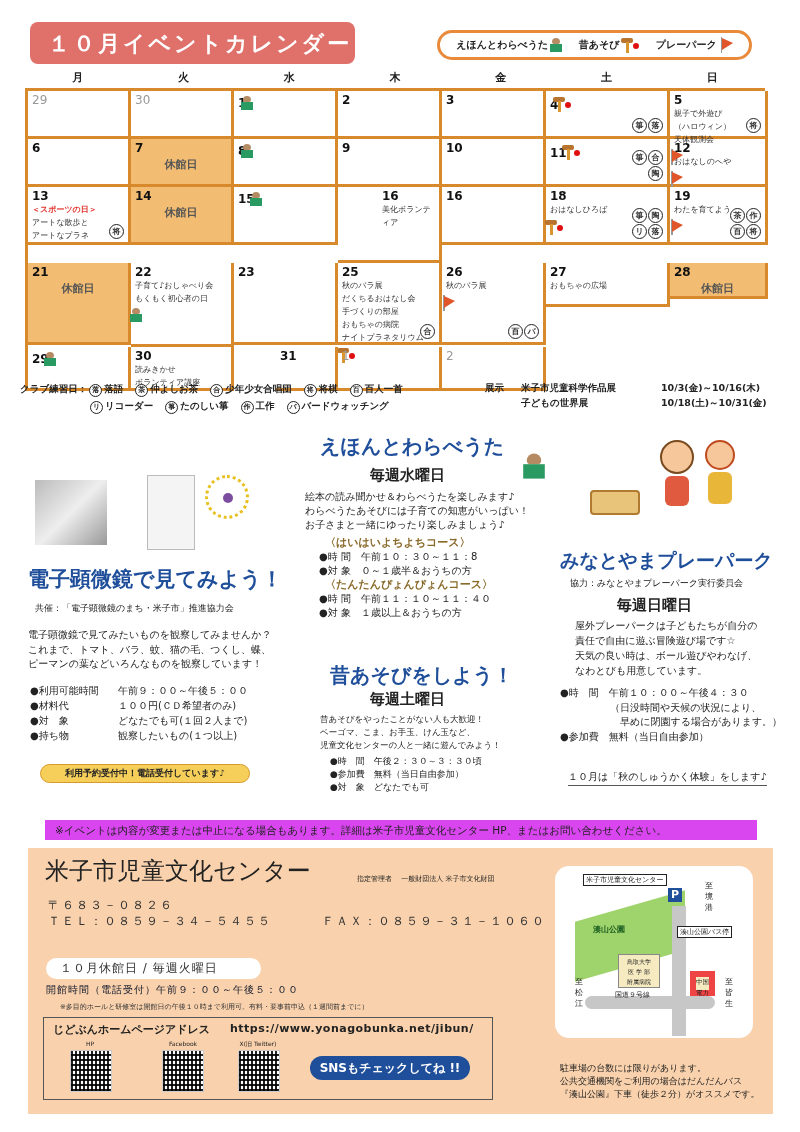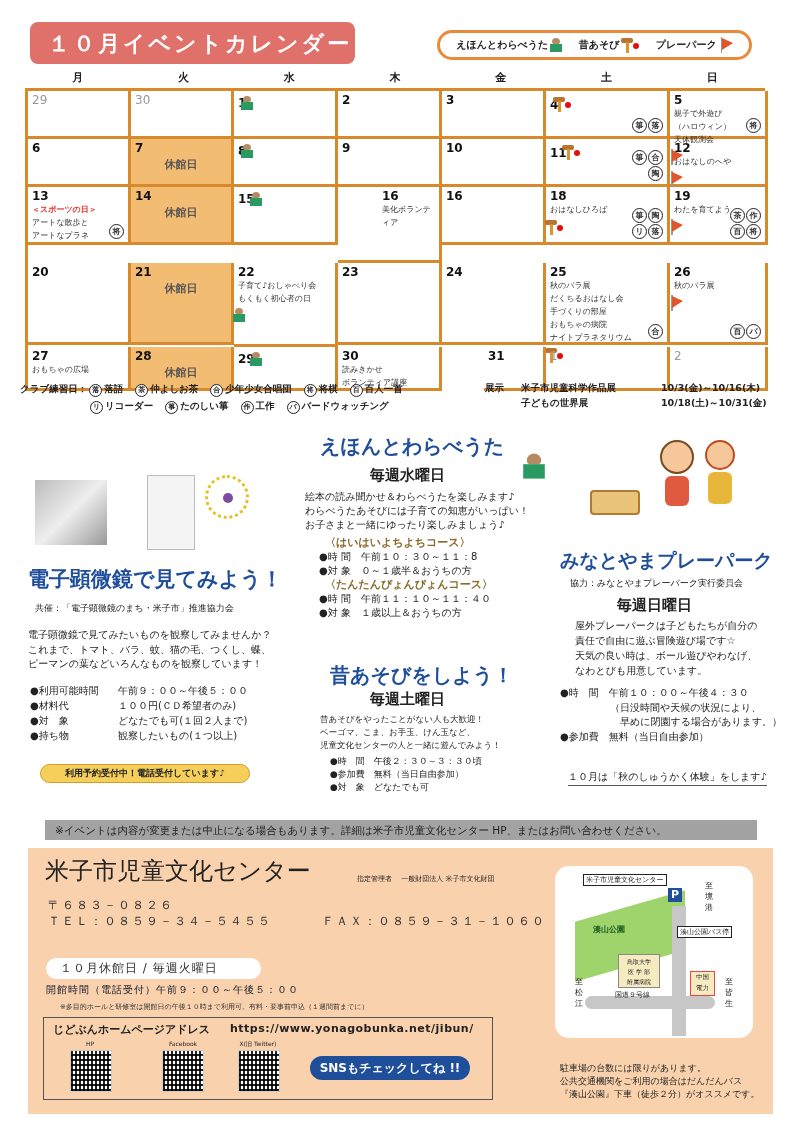--- a/index.html
+++ b/index.html
@@ -60,41 +60,41 @@
 .kid2{position:absolute;left:115px;top:0;width:30px;height:30px;border-radius:50%;background:#f6c79a;border:2px solid #c04a1f}
 .body1{position:absolute;left:75px;top:36px;width:24px;height:30px;background:#e05a40;border-radius:6px}
 .body2{position:absolute;left:118px;top:32px;width:24px;height:32px;background:#e8b73a;border-radius:6px}
 .rings{position:absolute;left:0;top:50px;width:50px;height:25px;border:2px solid #b07a30;border-radius:4px;background:#e8c37a}
 .pp-title{left:560px;top:548px;font-size:19px}
 .pp-coop{left:570px;top:577px;font-size:9px}
 .pp-week{left:617px;top:596px;font-size:15px;font-weight:bold}
 .pp-body{left:575px;top:618px;font-size:10px;line-height:15px}
 .pp-list{left:560px;top:686px;font-size:10px;line-height:14.5px}
 .pp-note{left:568px;top:770px;font-size:10px;border-bottom:1.5px solid #555;padding-bottom:1px}
-.notice{left:45px;top:820px;width:712px;height:20px;background:#a3a3a3;font-size:10.5px;line-height:20px;padding-left:10px}
+.notice{left:45px;top:820px;width:712px;height:20px;background:#d946ef;font-size:10.5px;line-height:20px;padding-left:10px}
 .footer{left:28px;top:848px;width:745px;height:266px;background:#f9d1ac}
 .f-name{left:45px;top:855px;font-size:24px;color:#222}
 .f-mgr{left:357px;top:874px;font-size:7px}
 .f-addr{left:48px;top:897px;font-size:12px;line-height:16px;letter-spacing:2px;color:#333}
 .f-closed{left:46px;top:958px;width:215px;height:21px;background:#fff;border-radius:11px;font-size:12px;line-height:21px;padding-left:14px;letter-spacing:1px;color:#333}
 .f-hours{left:46px;top:983px;font-size:10px;color:#0f172a;letter-spacing:1px}
 .f-hnote{left:60px;top:1002px;font-size:7px;color:#333}
 .webbox{left:43px;top:1017px;width:450px;height:83px;border:1.5px solid #555}
 .web-h{left:53px;top:1022px;font-size:11px;font-weight:bold}
 .web-url{left:230px;top:1022px;font-size:11px;font-weight:bold;letter-spacing:0.5px}
 .qr{position:absolute;width:42px;height:42px;background:#fff;border:1px solid #ccc;
  background-image:repeating-linear-gradient(0deg,#222 0 2px,transparent 2px 5px),repeating-linear-gradient(90deg,#222 0 2px,transparent 2px 4px);background-blend-mode:multiply}
 .qr-lbl{position:absolute;font-size:6px;text-align:center;width:60px}
 .sns-btn{left:310px;top:1056px;width:160px;height:24px;background:#1f4e9a;color:#fff;border-radius:12px;font-size:12px;font-weight:bold;text-align:center;line-height:24px}
 .map{left:555px;top:866px;width:198px;height:172px;background:#fff;border-radius:14px;overflow:hidden}
 .park{position:absolute;left:20px;top:40px;width:110px;height:60px;background:#9fd36b;transform:skewY(-16deg)}
 .road-v{position:absolute;left:117px;top:40px;width:14px;height:130px;background:#c7c7c7}
 .road-h{position:absolute;left:30px;top:130px;width:130px;height:13px;background:#c7c7c7;border-radius:7px}
 .hosp{position:absolute;left:63px;top:88px;width:42px;height:34px;background:#f6eac0;border:1px solid #888;font-size:6px;text-align:center;line-height:10px;padding-top:2px}
-.chugoku{position:absolute;left:135px;top:105px;width:25px;height:25px;background:#f6eac0;border:1px solid #ef4444;font-size:6.5px;text-align:center;line-height:11px}
+.chugoku{position:absolute;left:135px;top:105px;width:25px;height:25px;background:#f6eac0;border:6px solid #ef4444;font-size:6.5px;text-align:center;line-height:11px}
 .map-lbl{position:absolute;font-size:7px;background:#fff;border:1px solid #222;padding:0 2px;white-space:nowrap}
 .map-dir{position:absolute;font-size:8px;line-height:11px}
 .pbox{position:absolute;left:113px;top:22px;width:14px;height:14px;background:#1f4e9a;color:#fff;font-size:11px;font-weight:bold;text-align:center;line-height:14px}
 .f-park{left:560px;top:1062px;font-size:9px;line-height:13px}
 </style>
 </head>
 <body>
 
 
 
@@ -164,34 +164,32 @@
           <span class="bd">陶</span>
           <span class="bd">リ</span>
           <span class="bd">落</span>
         </div></div>
       <div class="cell" style="height: 58px;"><span class="d">19</span><span class="ev">わたを育てよう</span><i class="ic flag-icon"></i><div class="badges">
           <span class="bd">茶</span>
           <span class="bd">作</span>
           <span class="bd">百</span>
           <span class="bd">将</span>
         </div></div>
-      <div class="cell" style="height: 82px;"><span class="d">20</span></div>
       <div class="cell closed" style="height: 82px;"><span class="d">21</span><span class="closed-lbl">休館日</span></div>
       <div class="cell" style="height: 84px;"><span class="d">22</span><span class="ev">子育て♪おしゃべり会</span><span class="ev">もくもく初心者の日</span><i class="ic book-icon"></i></div>
       <div class="cell" style="height: 82px;"><span class="d">23</span></div>
-      <div class="cell" style="height: 82px;"><span class="d">24</span></div>
       <div class="cell" style="height: 82px;"><span class="d">25</span><span class="ev">秋のバラ展</span><span class="ev">だくちるおはなし会</span><span class="ev">手づくりの部屋</span><span class="ev">おもちゃの病院</span><span class="ev">ナイトプラネタリウム</span><i class="ic hammer-icon"><i class="dot-red"></i></i><div class="badges">
           <span class="bd">合</span>
         </div></div>
       <div class="cell" style="height: 82px;"><span class="d">26</span><span class="ev">秋のバラ展</span><i class="ic flag-icon"></i><div class="badges">
           <span class="bd">百</span>
           <span class="bd">バ</span>
         </div></div>
       <div class="cell" style="height: 44px;"><span class="d">27</span><span class="ev">おもちゃの広場</span></div>
-      <div class="cell closed" style="height: 44px;"><span class="d">28</span><span class="closed-lbl">休館日</span></div>
+      <div class="cell closed" style="height: 36px;"><span class="d">28</span><span class="closed-lbl">休館日</span></div>
       <div class="cell" style="height: 44px;"><span class="d">29</span><i class="ic book-icon"></i></div>
       <div class="cell" style="height: 44px;"><span class="d">30</span><span class="ev">読みきかせ</span><span class="ev">ボランティア講座</span></div>
       <div class="cell" style="height: 44px; margin-left: 42px;"><span class="d">31</span></div>
       <div class="cell" style="height: 44px;"><span class="d other">1</span></div>
       <div class="cell" style="height: 44px;"><span class="d other">2</span></div>
     </div>
 </div>
 
 
 <div class="abs clubs">

